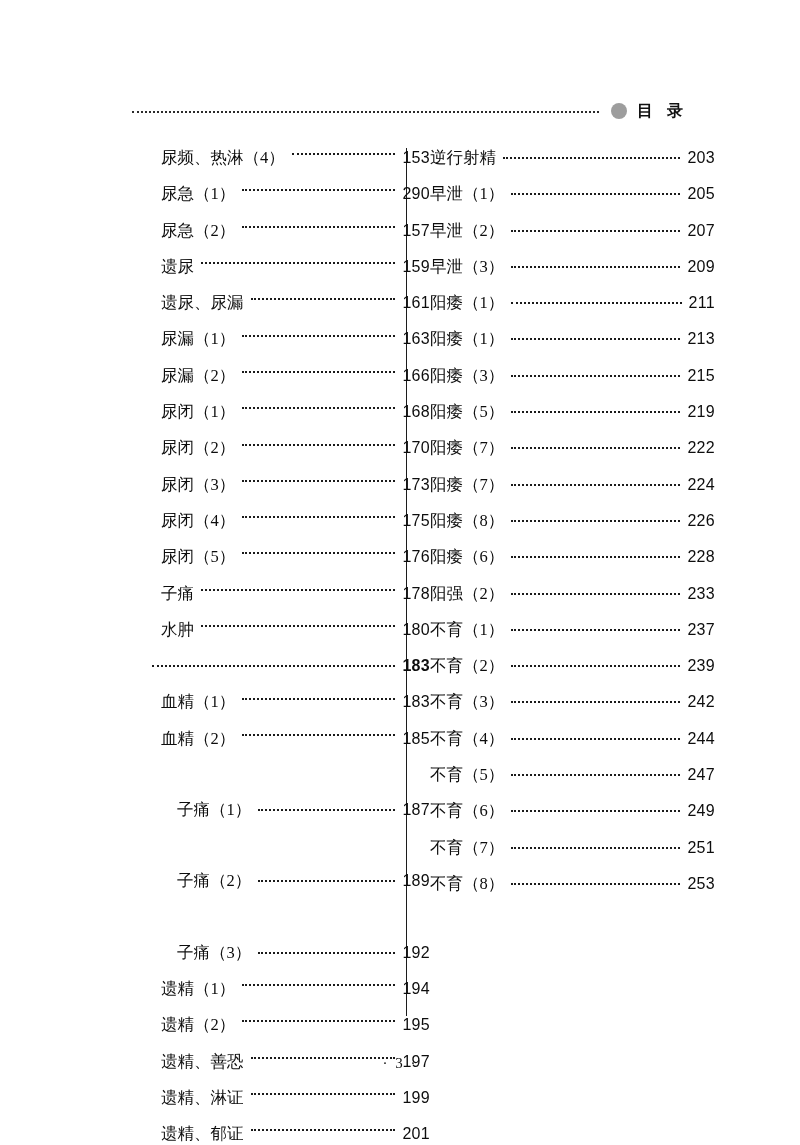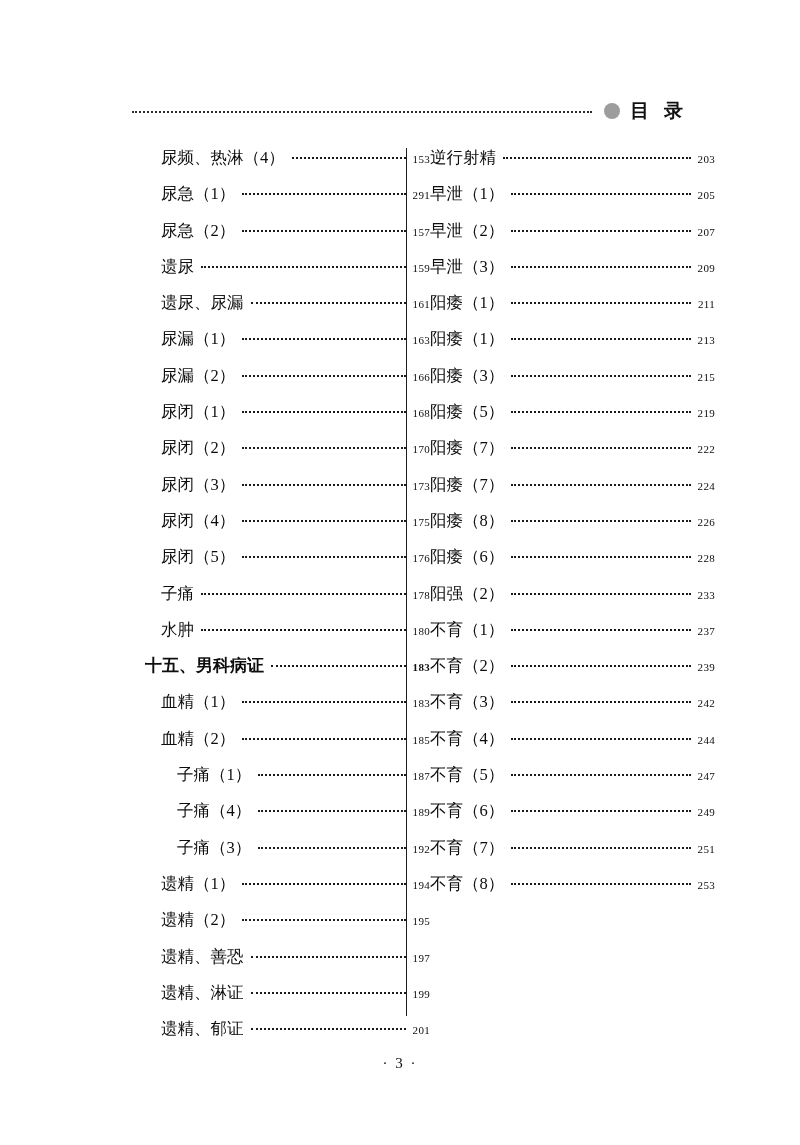--- a/index.html
+++ b/index.html
@@ -41,21 +41,21 @@
   }
   .header-dot {
     width: 16px;
     height: 16px;
     border-radius: 50%;
     background: #9d9d9d;
     margin-right: 10px;
     flex: 0 0 auto;
   }
   .header-title {
-    font-size: 19px;
+    font-size: 16px;
     font-weight: bold;
     letter-spacing: 5px;
     white-space: nowrap;
     color: #111;
   }
 
   
   .columns {
     position: absolute;
     left: 100px;
@@ -94,27 +94,27 @@
   .entry .leader {
     flex: 1 1 auto;
     margin: 0 7px;
     position: relative;
     top: -4px;
     border-bottom: 2.2px dotted #1a1a1a;
     min-width: 14px;
   }
   .entry .page-num {
     flex: 0 0 auto;
-    font-family: Liberation Serif, serif;
-    font-size: 11px;
+    font-family: Liberation Sans, sans-serif;
+    font-size: 16px;
     letter-spacing: 0.3px;
   }
 
-  .entry.indent1 { padding-left: 16px; }
-  .entry.indent2 { padding-left: 32px; }
+  .entry.indent1 { padding-left: 16px; align-items: center; }
+  .entry.indent2 { padding-left: 32px; margin-top: 35px; }
   .entry.section {
     font-weight: bold;
     padding-left: 0;
     font-size: 17px;
   }
   .entry.section .page-num { font-weight: bold; }
 
   
   .footer {
     position: absolute;
@@ -142,21 +142,21 @@
     <div class="divider"></div>
     <div class="col col-left" id="col-left">
         <div class="entry indent1">
           <span class="label">尿频、热淋（4）</span>
           <span class="leader"></span>
           <span class="page-num">153</span>
         </div>
         <div class="entry indent1">
           <span class="label">尿急（1）</span>
           <span class="leader"></span>
-          <span class="page-num">291</span>
+          <span class="page-num">290</span>
         </div>
         <div class="entry indent1">
           <span class="label">尿急（2）</span>
           <span class="leader"></span>
           <span class="page-num">157</span>
         </div>
         <div class="entry indent1">
           <span class="label">遗尿</span>
           <span class="leader"></span>
           <span class="page-num">159</span>
@@ -205,41 +205,40 @@
           <span class="label">子痛</span>
           <span class="leader"></span>
           <span class="page-num">178</span>
         </div>
         <div class="entry indent1">
           <span class="label">水肿</span>
           <span class="leader"></span>
           <span class="page-num">180</span>
         </div>
         <div class="entry section">
-          <span class="label">十五、男科病证</span>
           <span class="leader"></span>
           <span class="page-num">183</span>
         </div>
         <div class="entry indent1">
           <span class="label">血精（1）</span>
           <span class="leader"></span>
           <span class="page-num">183</span>
         </div>
         <div class="entry indent1">
           <span class="label">血精（2）</span>
           <span class="leader"></span>
           <span class="page-num">185</span>
         </div>
         <div class="entry indent2">
           <span class="label">子痛（1）</span>
           <span class="leader"></span>
           <span class="page-num">187</span>
         </div>
         <div class="entry indent2">
-          <span class="label">子痛（4）</span>
+          <span class="label">子痛（2）</span>
           <span class="leader"></span>
           <span class="page-num">189</span>
         </div>
         <div class="entry indent2">
           <span class="label">子痛（3）</span>
           <span class="leader"></span>
           <span class="page-num">192</span>
         </div>
         <div class="entry indent1">
           <span class="label">遗精（1）</span>

